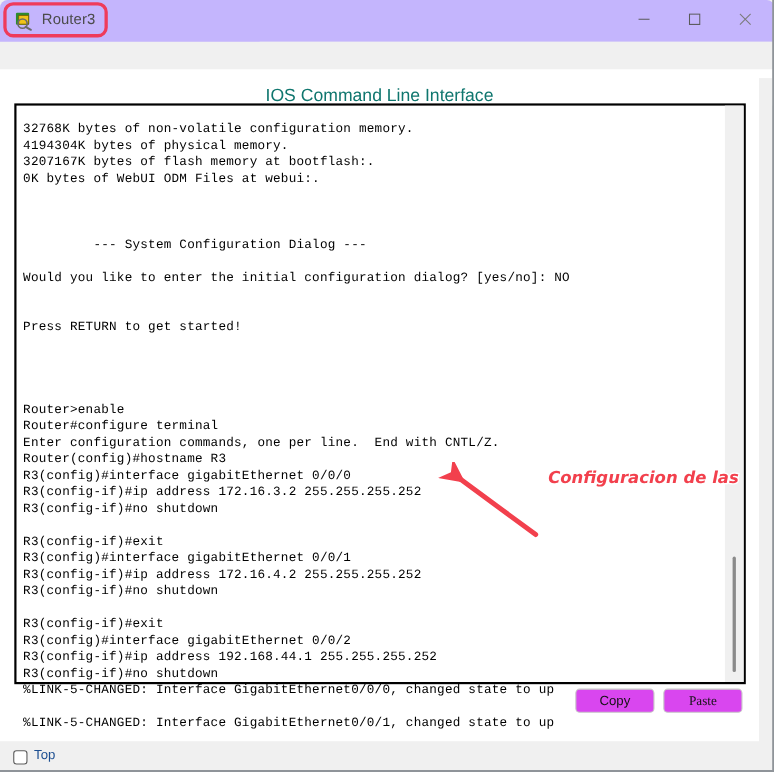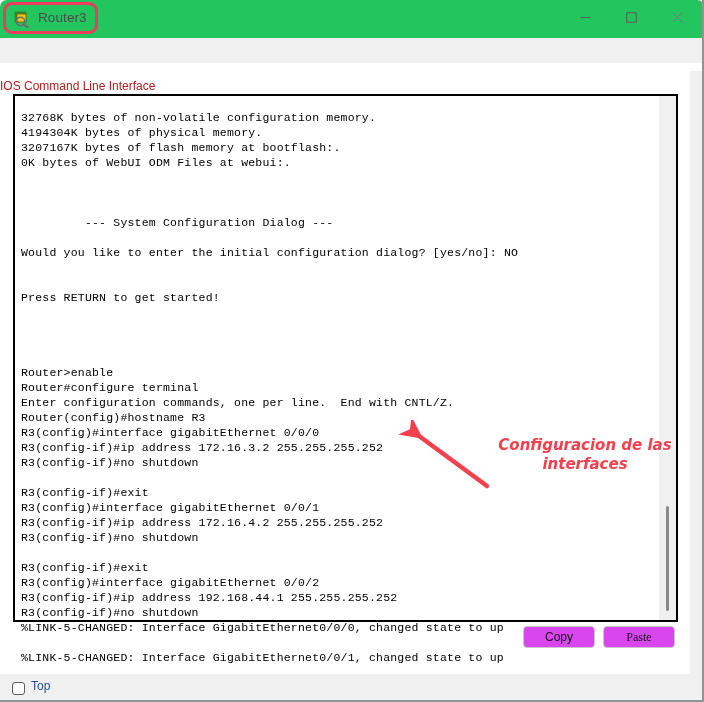--- a/index.html
+++ b/index.html
@@ -24,21 +24,21 @@
     background: #f0f0f0;
     box-sizing: border-box;
   }
 
   
   #title-bar {
     position: absolute;
     left: 0; top: 0;
     width: 704px;
     height: 38px;
-    background: #22c55e;
+    background: #c4b5fd;
     border-top-left-radius: 7px;
     border-top-right-radius: 7px;
     box-sizing: border-box;
   }
   #window-icon {
     position: absolute;
     left: 13px; top: 10px;
     width: 18px; height: 18px;
   }
   #title-text {
@@ -107,23 +107,23 @@
     width: 690px;
     height: 603px;
     background: #ffffff;
   }
 
   
   #cli-caption {
     position: absolute;
     left: 0; top: 79px;
     width: 690px;
-    text-align: left;
-    font-size: 12px;
-    color: #b91c1c;
+    text-align: center;
+    font-size: 16px;
+    color: #0f766e;
   }
 
   
   #terminal-frame {
     position: absolute;
     left: 13px; top: 94px;
     width: 665px;
     height: 528px;
     border: 2px solid #000000;
     background: #ffffff;
@@ -171,21 +171,20 @@
     width: 200px;
     text-align: center;
     font-family: "DejaVu Sans", sans-serif;
     font-size: 15px;
     font-weight: bold;
     font-style: italic;
     line-height: 19px;
     color: #f2404d;
     -webkit-text-stroke: 2.4px #ffffff;
     paint-order: stroke fill;
-    margin-top: 11px;
   }
   #annotation-label span { display: block; }
 
   
   .action-btn {
     position: absolute;
     top: 626px;
     width: 72px; height: 22px;
     border: 1px solid #c8c8c8;
     border-radius: 4px;
@@ -341,21 +340,20 @@
     <svg width="295" height="80" viewBox="0 0 295 80">
       <defs>
         <marker id="arrowhead" markerWidth="5" markerHeight="5" refX="2.2" refY="2.5" orient="auto" markerUnits="strokeWidth">
           <path d="M5,0 L0,2.5 L5,5 L3.6,2.5 Z" fill="#f2404d"></path>
         </marker>
       </defs>
       <line x1="92" y1="66" x2="20" y2="13" stroke="#f2404d" stroke-width="4.5" stroke-linecap="round" marker-end="url(#arrowhead)"></line>
     </svg>
     <div id="annotation-label">
       <span>Configuracion de las</span>
-      <span>interfaces</span>
     </div>
   </div>
 
   <div class="action-btn" id="btn-copy">Copy</div>
   <div class="action-btn" id="btn-paste">Paste</div>
 
   <div id="bottom-bar">
     <div id="top-checkbox"></div>
     <div id="top-label">Top</div>
   </div>

